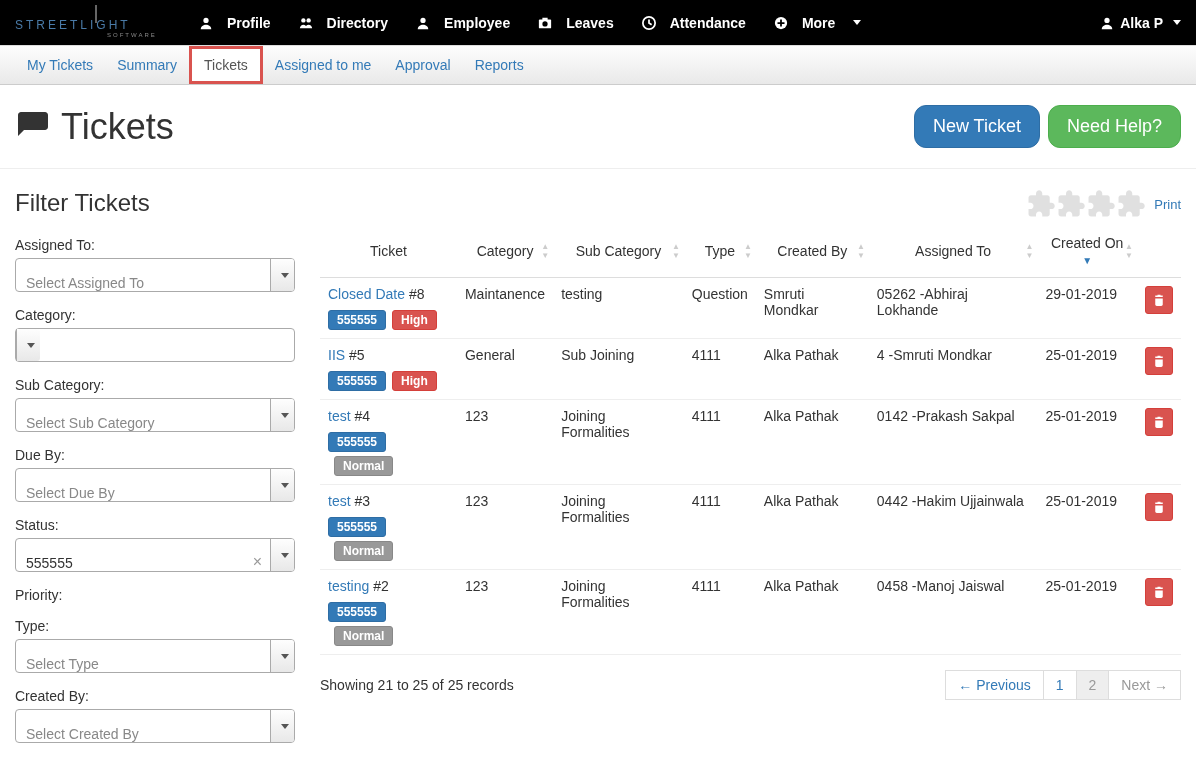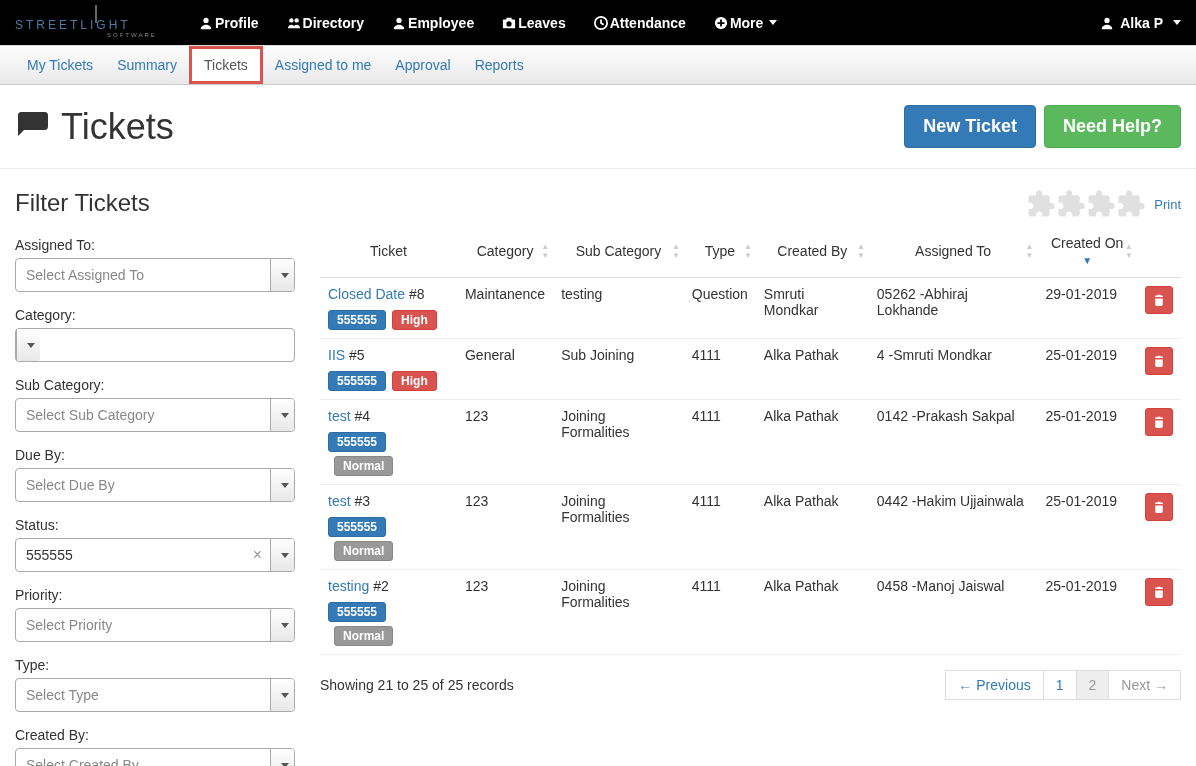--- a/index.html
+++ b/index.html
@@ -1,36 +1,36 @@
 <!DOCTYPE html>
 <html><head>
 <meta charset="utf-8">
 <style>
 *{box-sizing:border-box;margin:0;padding:0;font-family:"Helvetica Neue",Helvetica,Arial,sans-serif}
 body{font-size:14px;color:#333;background:#fff}
 .top-nav{background:#000;height:45px;display:flex;align-items:center;padding:0 15px}
 .logo{color:#4a7ba8;font-size:12px;letter-spacing:2px;width:170px}
 .nav-items{display:flex;gap:0}
-.nav-item{color:#fff;padding:0 14px;font-size:14px;font-weight:700;display:flex;align-items:center;gap:2px;cursor:pointer;height:30px}
+.nav-item{color:#fff;padding:0 14px;font-size:14px;font-weight:700;display:flex;align-items:center;gap:14px;cursor:pointer;height:30px}
 .nav-user{margin-left:auto;color:#fff;font-weight:700;display:flex;align-items:center;gap:6px;cursor:pointer}
 .sub-nav{background:linear-gradient(#fdfdfd,#e9e9e9);border-top:1px solid #ddd;border-bottom:1px solid #ccc;height:40px;display:flex;align-items:stretch;padding:0 15px}
 .tab{padding:0 12px;color:#337ab7;display:flex;align-items:center;cursor:pointer;font-size:14px}
 .tab.active{background:#fff;border:3px solid #d9534f;color:#555}
 .page-header{display:flex;align-items:center;padding:20px 15px 20px 15px;border-bottom:1px solid #eee;margin-bottom:20px}
 .page-title{font-size:36px;color:#333;font-weight:500;display:flex;align-items:center;gap:10px}
 .page-actions{margin-left:auto;display:flex;gap:8px}
-.btn{border-radius:4px;border:1px solid transparent;padding:10px 18px;font-size:18px;font-weight:700;cursor:pointer;color:#fff}
+.btn{border-radius:12px;border:1px solid transparent;padding:10px 18px;font-size:18px;font-weight:400;cursor:pointer;color:#fff}
 .btn-primary{background:#337ab7;border-color:#2e6da4}
 .btn-success{background:#5cb85c;border-color:#4cae4c}
 .layout{display:flex;padding:0 15px;gap:25px}
 .sidebar{width:280px;flex-shrink:0}
 .filter-title{font-size:24px;color:#333;margin-bottom:20px;font-weight:500}
 .filter-group{margin-bottom:15px}
 .filter-label{font-size:14px;margin-bottom:5px;display:block}
-.select-box{width:100%;height:34px;border:1px solid #aaa;border-radius:4px;display:flex;align-items:center;background:#fff;cursor:pointer}
+.select-box{width:100%;height:34px;border:1px solid #aaa;border-radius:4px;display:flex;align-items:flex-end;background:#fff;cursor:pointer}
 .select-text{flex:1;padding:0 10px;color:#888}
 .select-arrow{width:24px;height:32px;border-left:1px solid #aaa;background:linear-gradient(#fefefe,#e8e8e8);display:flex;align-items:center;justify-content:center;border-radius:0 3px 3px 0}
 .select-selected{color:#333}
 .clear-x{color:#999;padding:0 8px;cursor:pointer;font-size:16px}
 .content{flex:1}
 .toolbar{display:flex;justify-content:flex-end;align-items:center;gap:0;margin-bottom:6px}
 .puzzle{width:30px;height:30px;opacity:.25}
 .print-link{color:#337ab7;font-size:13px;cursor:pointer;margin-left:8px}
 table{width:100%;border-collapse:collapse;font-size:14px}
 thead th{text-align:center;padding:10px 8px;font-weight:400;border-bottom:1px solid #ddd;position:relative}
@@ -187,26 +187,20 @@
           <div class="select-box">
             <div class="select-text select-selected">555555</div>
             <span class="clear-x">×</span>
             <div class="select-arrow">
               <span class="caret" style="border-top-color: rgb(85, 85, 85);"></span>
             </div>
           </div>
         </div>
         <div class="filter-group">
           <label class="filter-label">Priority:</label>
-          <div class="select-box">
-            <div class="select-text">Select Priority</div>
-            <div class="select-arrow">
-              <span class="caret" style="border-top-color: rgb(85, 85, 85);"></span>
-            </div>
-          </div>
         </div>
         <div class="filter-group">
           <label class="filter-label">Type:</label>
           <div class="select-box">
             <div class="select-text">Select Type</div>
             <div class="select-arrow">
               <span class="caret" style="border-top-color: rgb(85, 85, 85);"></span>
             </div>
           </div>
         </div>

